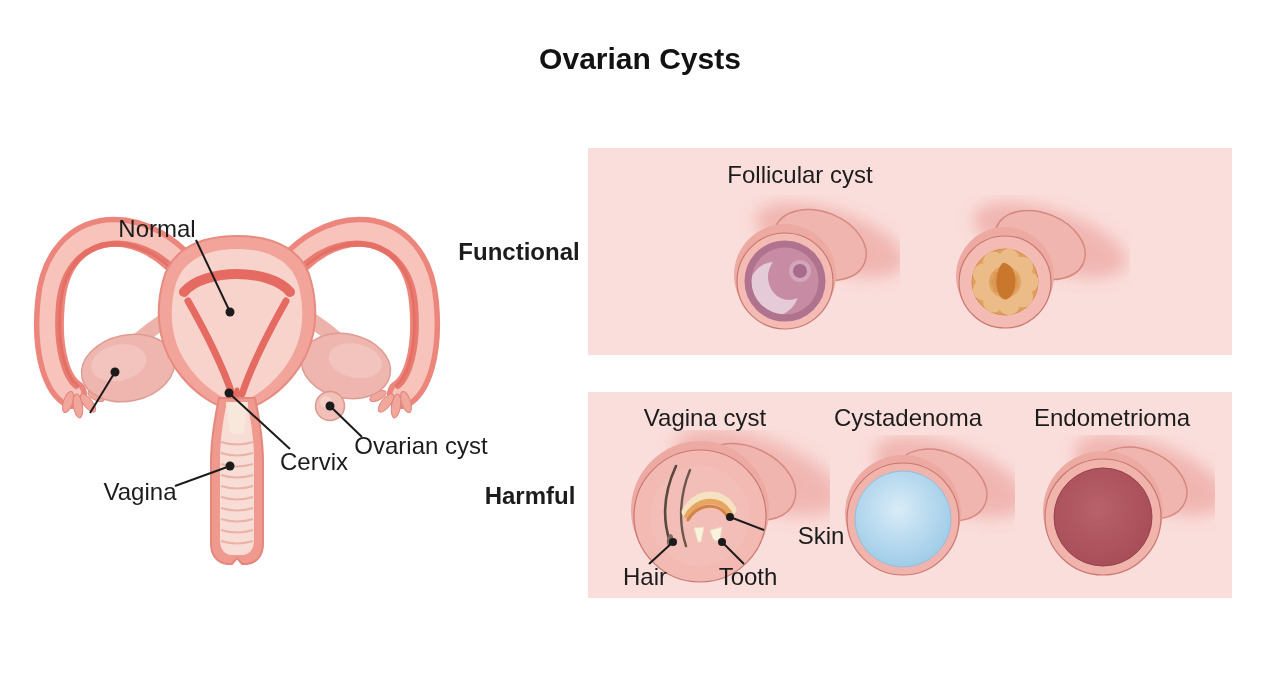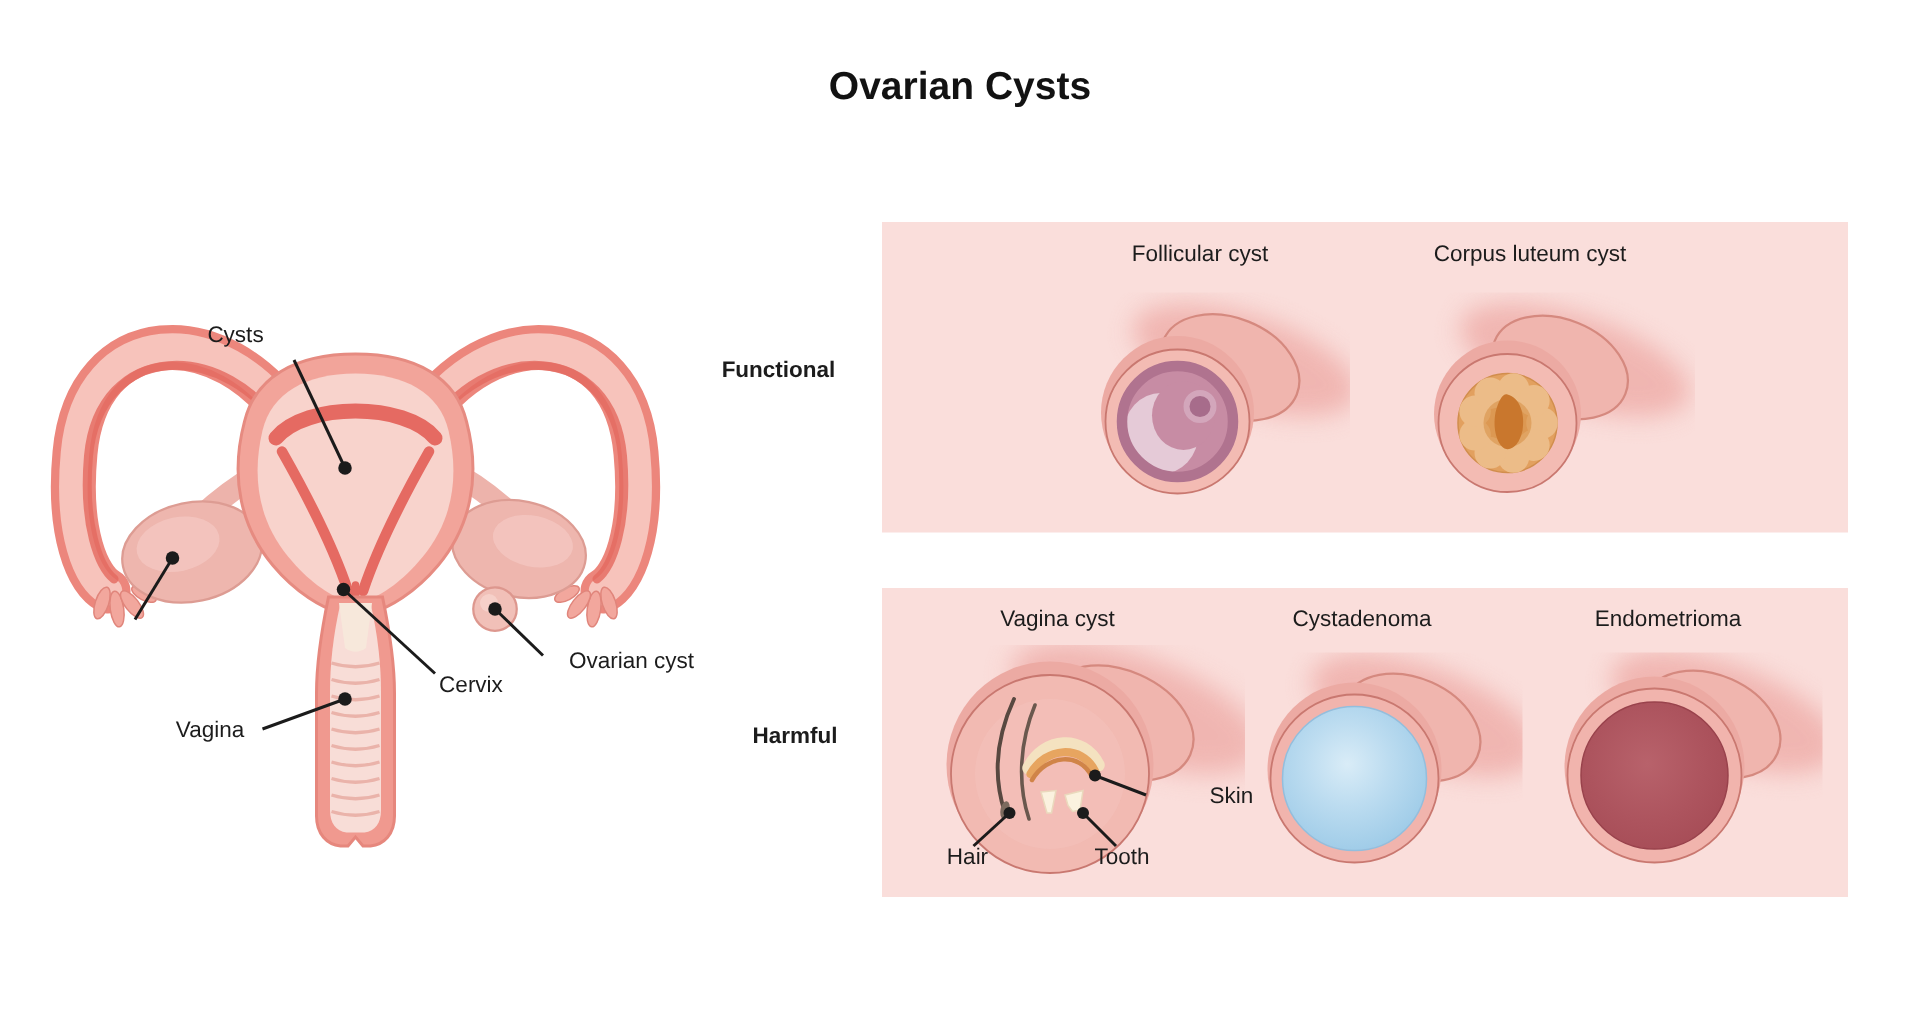--- a/index.html
+++ b/index.html
@@ -2,25 +2,25 @@
 <html><head>
 <meta charset="utf-8">
 <style>
   html,body { margin:0; padding:0; background:#fff; }
   .page {
     position:relative; width:1280px; height:683px; background:#ffffff;
     font-family:"Liberation Sans","DejaVu Sans",sans-serif; color:#1c1c1c; overflow:hidden;
   }
   .title {
     position:absolute; left:0; right:0; top:42px; margin:0;
-    text-align:center; font-size:26px; font-weight:700; color:#121212;
+    text-align:center; font-size:30px; font-weight:700; color:#121212;
   }
   .lbl {
     position:absolute; transform:translateX(-50%);
-    font-size:15px; color:#1c1c1c; white-space:nowrap; text-align:center;
+    font-size:24px; color:#1c1c1c; white-space:nowrap; text-align:center;
   }
   .lbl.bold { font-weight:700; }
   .lbl.wrap { white-space:normal; width:92px; line-height:24px; }
   .panel {
     position:absolute; left:588px; width:644px; height:207px;
     background:#fadedb; overflow:hidden;
   }
   .panel.functional { top:148px; }
   .panel.harmful   { top:392px; height:206px; }
   .icon-svg { position:absolute; }
@@ -111,21 +111,21 @@
     </g>
     <g fill="#1b1b1b">
       <circle cx="220" cy="172" r="4.5"></circle>
         <circle cx="105" cy="232" r="4.5"></circle>
       <circle cx="220" cy="326" r="4.5"></circle>
         <circle cx="219" cy="253" r="4.5"></circle>
       <circle cx="320" cy="266" r="4.5"></circle>
     </g>
   </svg>
 
-  <div class="lbl" style="left:157px; top:215px;">Cysts</div>
+  <div class="lbl" style="left:157px; top:215px;">Normal</div>
   <div class="lbl" style="left:140px; top:478px;">Vagina</div>
   <div class="lbl" style="left:314px; top:448px;">Cervix</div>
   <div class="lbl" style="left:421px; top:432px;">Ovarian cyst</div>
 
   <div class="lbl bold" style="left:519px; top:238px;">Functional</div>
   <div class="lbl bold" style="left:530px; top:482px;">Harmful</div>
 
   <div class="panel functional">
 
     <svg class="icon-svg" style="left:102px; top:47px;" width="210" height="150" viewBox="0 0 210 150">
@@ -166,21 +166,20 @@
         <circle cx="83.5" cy="67.1" r="10.5"></circle>
           <circle cx="99" cy="64.3" r="10.5"></circle>
         <circle cx="112.6" cy="72.2" r="10.5"></circle>
       </g>
       <circle cx="95" cy="87" r="16" fill="#d8924a" opacity="0.6"></circle>
       <path d="M95 68 C103 70,107 81,105 92 C103 101,98 106,93 104 C88 101,85 91,87 80 C89 72,92 67,95 68 Z" fill="#c9772d"></path>
     </svg>
   </div>
 
   <div class="lbl" style="left:800px; top:161px;">Follicular cyst</div>
-  <div class="lbl" style="left:1020px; top:161px;">Corpus luteum cyst</div>
 
   <div class="panel harmful">
 
     <svg class="icon-svg" style="left:12px; top:38px;" width="230" height="168" viewBox="0 0 230 168">
       <defs>
           <filter id="f3" x="-50%" y="-50%" width="200%" height="200%">
             <feGaussianBlur stdDeviation="9"></feGaussianBlur>
           </filter>
         </defs>
       <ellipse cx="158" cy="42" rx="88" ry="34" transform="rotate(20 158 42)" fill="#eeaca7" opacity="0.8" filter="url(#f3)"></ellipse>

